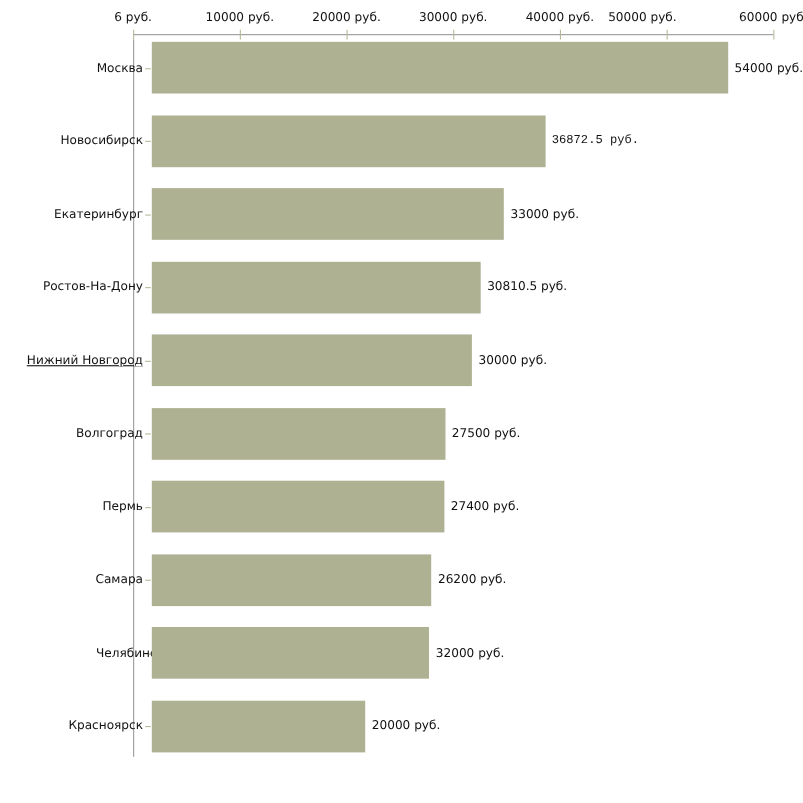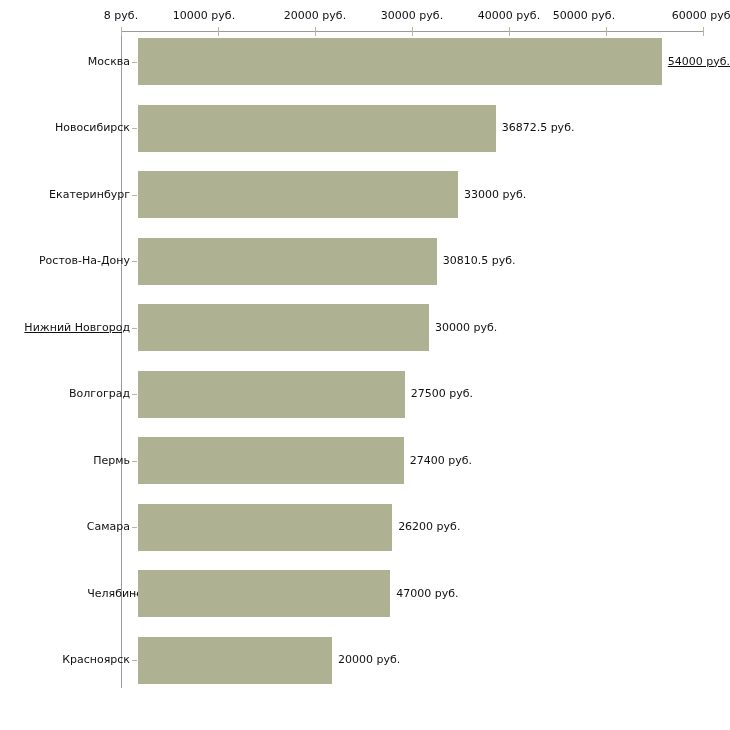--- a/index.html
+++ b/index.html
@@ -106,22 +106,22 @@
   }
 </style>
 </head>
 <body>
 
 <div id="chart-root">
 
   <div id="x-axis">
     <div id="axis-line-h" style="left: 121px; width: 582px;"></div>
     <div id="x-tick-labels">
-        <div class="x-tick-label" style="left: 121px;">8 руб.</div>
-        <div class="x-tick-label" style="left: 204px;">10000 руб.</div>
+        <div class="x-tick-label" style="left: 121px;">6 руб.</div>
+        <div class="x-tick-label" style="left: 218px;">10000 руб.</div>
         <div class="x-tick-label" style="left: 315px;">20000 руб.</div>
         <div class="x-tick-label" style="left: 412px;">30000 руб.</div>
         <div class="x-tick-label" style="left: 509px;">40000 руб.</div>
         <div class="x-tick-label" style="left: 584px;">50000 руб.</div>
         <div class="x-tick-label" style="left: 703px;">60000 руб.</div>
       </div>
     <div id="x-tick-marks">
         <div class="x-tick-mark" style="left: 121px;"></div>
         <div class="x-tick-mark" style="left: 218px;"></div>
         <div class="x-tick-mark" style="left: 315px;"></div>
@@ -132,27 +132,27 @@
       </div>
   </div>
 
   <div id="plot-area">
     <div id="axis-line-v" style="height: 651.5px;"></div>
     <div id="bars">
         <div class="bar-row" style="top: 2px; height: 47px;">
           <div class="cat-tick" style="top: 23.5px;"></div>
           <div class="cat-label" style="top: 17.5px;">Москва</div>
           <div class="bar" style="top: 0px; width: 523.8px; height: 47px; background: rgb(174, 178, 147);"></div>
-          <div class="bar-value" style="left: 651.8px; top: 17.5px; text-decoration: underline;">54000 руб.</div>
+          <div class="bar-value" style="left: 651.8px; top: 17.5px;">54000 руб.</div>
         </div>
         <div class="bar-row" style="top: 68.5px; height: 47px;">
           <div class="cat-tick" style="top: 23.5px;"></div>
           <div class="cat-label" style="top: 17.5px;">Новосибирск</div>
           <div class="bar" style="top: 0px; width: 357.663px; height: 47px; background: rgb(174, 178, 147);"></div>
-          <div class="bar-value" style="left: 485.663px; top: 17.5px;">36872.5 руб.</div>
+          <div class="bar-value" style="left: 485.663px; top: 17.5px; font-family: Liberation Mono, monospace;">36872.5 руб.</div>
         </div>
         <div class="bar-row" style="top: 135px; height: 47px;">
           <div class="cat-tick" style="top: 23.5px;"></div>
           <div class="cat-label" style="top: 17.5px;">Екатеринбург</div>
           <div class="bar" style="top: 0px; width: 320.1px; height: 47px; background: rgb(174, 178, 147);"></div>
           <div class="bar-value" style="left: 448.1px; top: 17.5px;">33000 руб.</div>
         </div>
         <div class="bar-row" style="top: 201.5px; height: 47px;">
           <div class="cat-tick" style="top: 23.5px;"></div>
           <div class="cat-label" style="top: 17.5px;">Ростов-На-Дону</div>
@@ -180,21 +180,21 @@
         <div class="bar-row" style="top: 467.5px; height: 47px;">
           <div class="cat-tick" style="top: 23.5px;"></div>
           <div class="cat-label" style="top: 17.5px;">Самара</div>
           <div class="bar" style="top: 0px; width: 254.14px; height: 47px; background: rgb(174, 178, 147);"></div>
           <div class="bar-value" style="left: 382.14px; top: 17.5px;">26200 руб.</div>
         </div>
         <div class="bar-row" style="top: 534px; height: 47px; padding-left: 19px;">
           <div class="cat-tick" style="top: 23.5px;"></div>
           <div class="cat-label" style="top: 17.5px;">Челябинск</div>
           <div class="bar" style="top: 0px; width: 252.2px; height: 47px; background: rgb(174, 178, 147);"></div>
-          <div class="bar-value" style="left: 380.2px; top: 17.5px;">47000 руб.</div>
+          <div class="bar-value" style="left: 380.2px; top: 17.5px;">32000 руб.</div>
         </div>
         <div class="bar-row" style="top: 600.5px; height: 47px;">
           <div class="cat-tick" style="top: 23.5px;"></div>
           <div class="cat-label" style="top: 17.5px;">Красноярск</div>
           <div class="bar" style="top: 0px; width: 194px; height: 47px; background: rgb(174, 178, 147);"></div>
           <div class="bar-value" style="left: 322px; top: 17.5px;">20000 руб.</div>
         </div>
       </div>
   </div>
 

